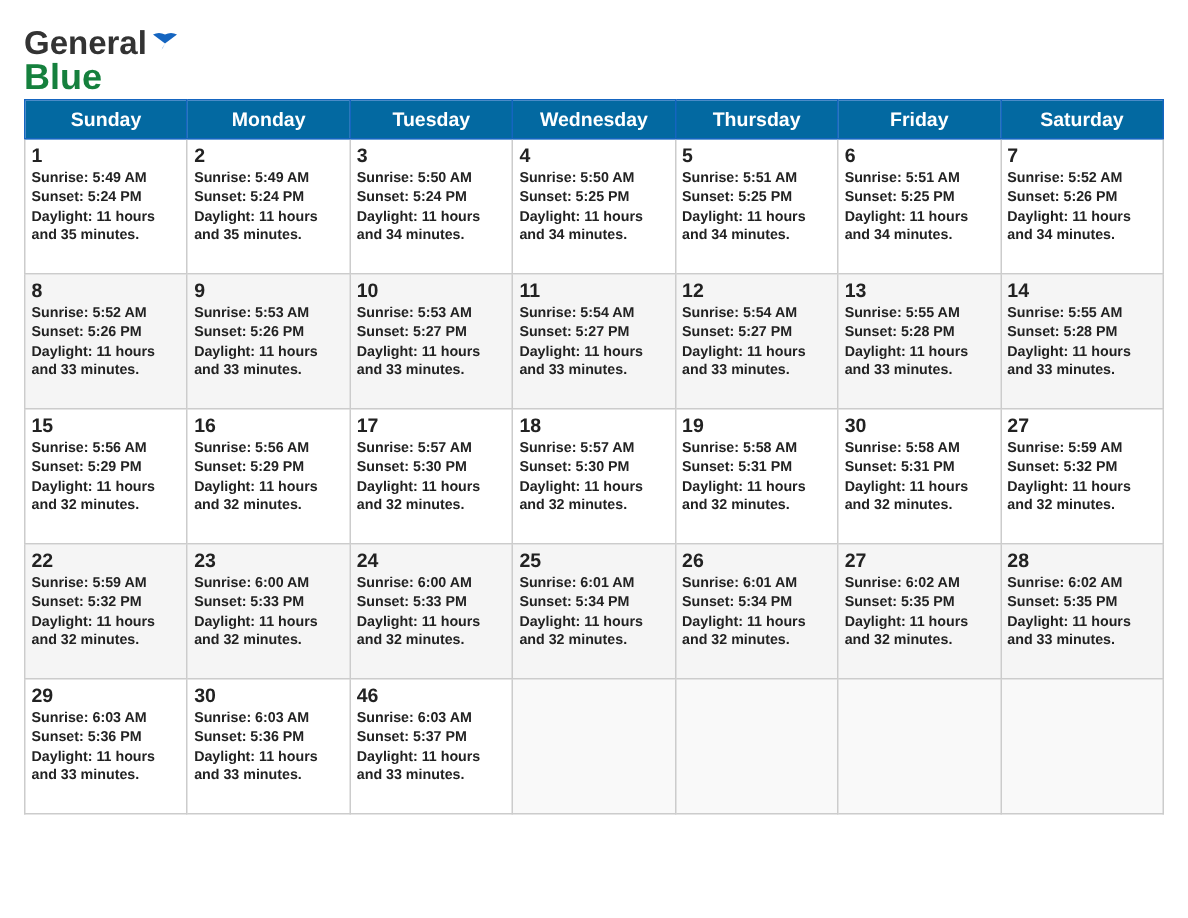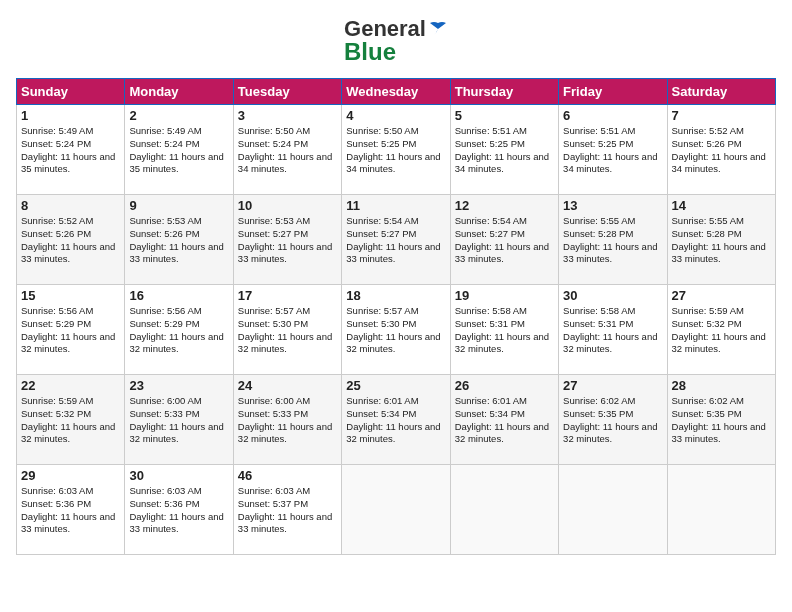--- a/index.html
+++ b/index.html
@@ -5,23 +5,23 @@
     * { margin: 0; padding: 0; box-sizing: border-box; }
     body {
       font-family: Arial, sans-serif;
       background: #fff;
       width: 792px;
       min-height: 612px;
       padding: 16px;
     }
     .header {
       display: flex;
-      justify-content: center;
+      justify-content: flex-start;
       align-items: flex-start;
-      margin-bottom: 12px;
+      margin-bottom: 0;
     }
     .logo {
       display: flex;
       flex-direction: column;
       align-items: flex-start;
     }
     .title-area {
       text-align: right;
     }
     .month-title {
@@ -33,26 +33,26 @@
     .location-title {
       font-size: 16px;
       color: #333;
     }
     table {
       width: 100%;
       border-collapse: collapse;
       table-layout: fixed;
     }
     th {
-      background-color: #be185d;
+      background-color: #0369a1;
       color: #fff;
       font-size: 13px;
       font-weight: bold;
       padding: 5px 4px;
-      text-align: left;
+      text-align: center;
       border: 1px solid #1565c0;
     }
     td {
       border: 1px solid #ccc;
       vertical-align: top;
       padding: 3px 4px;
       height: 90px;
       font-size: 10px;
       color: #222;
       background: #fff;
@@ -62,20 +62,21 @@
     }
     .day-num {
       font-size: 13px;
       font-weight: bold;
       display: block;
       margin-bottom: 2px;
     }
     .cell-content {
       font-size: 9.5px;
       line-height: 1.35;
+      font-weight: bold;
     }
     td.empty {
       background: #f9f9f9;
     }
   </style>
 </head>
 <body>
 
 <div class="header">
   <div class="logo">

